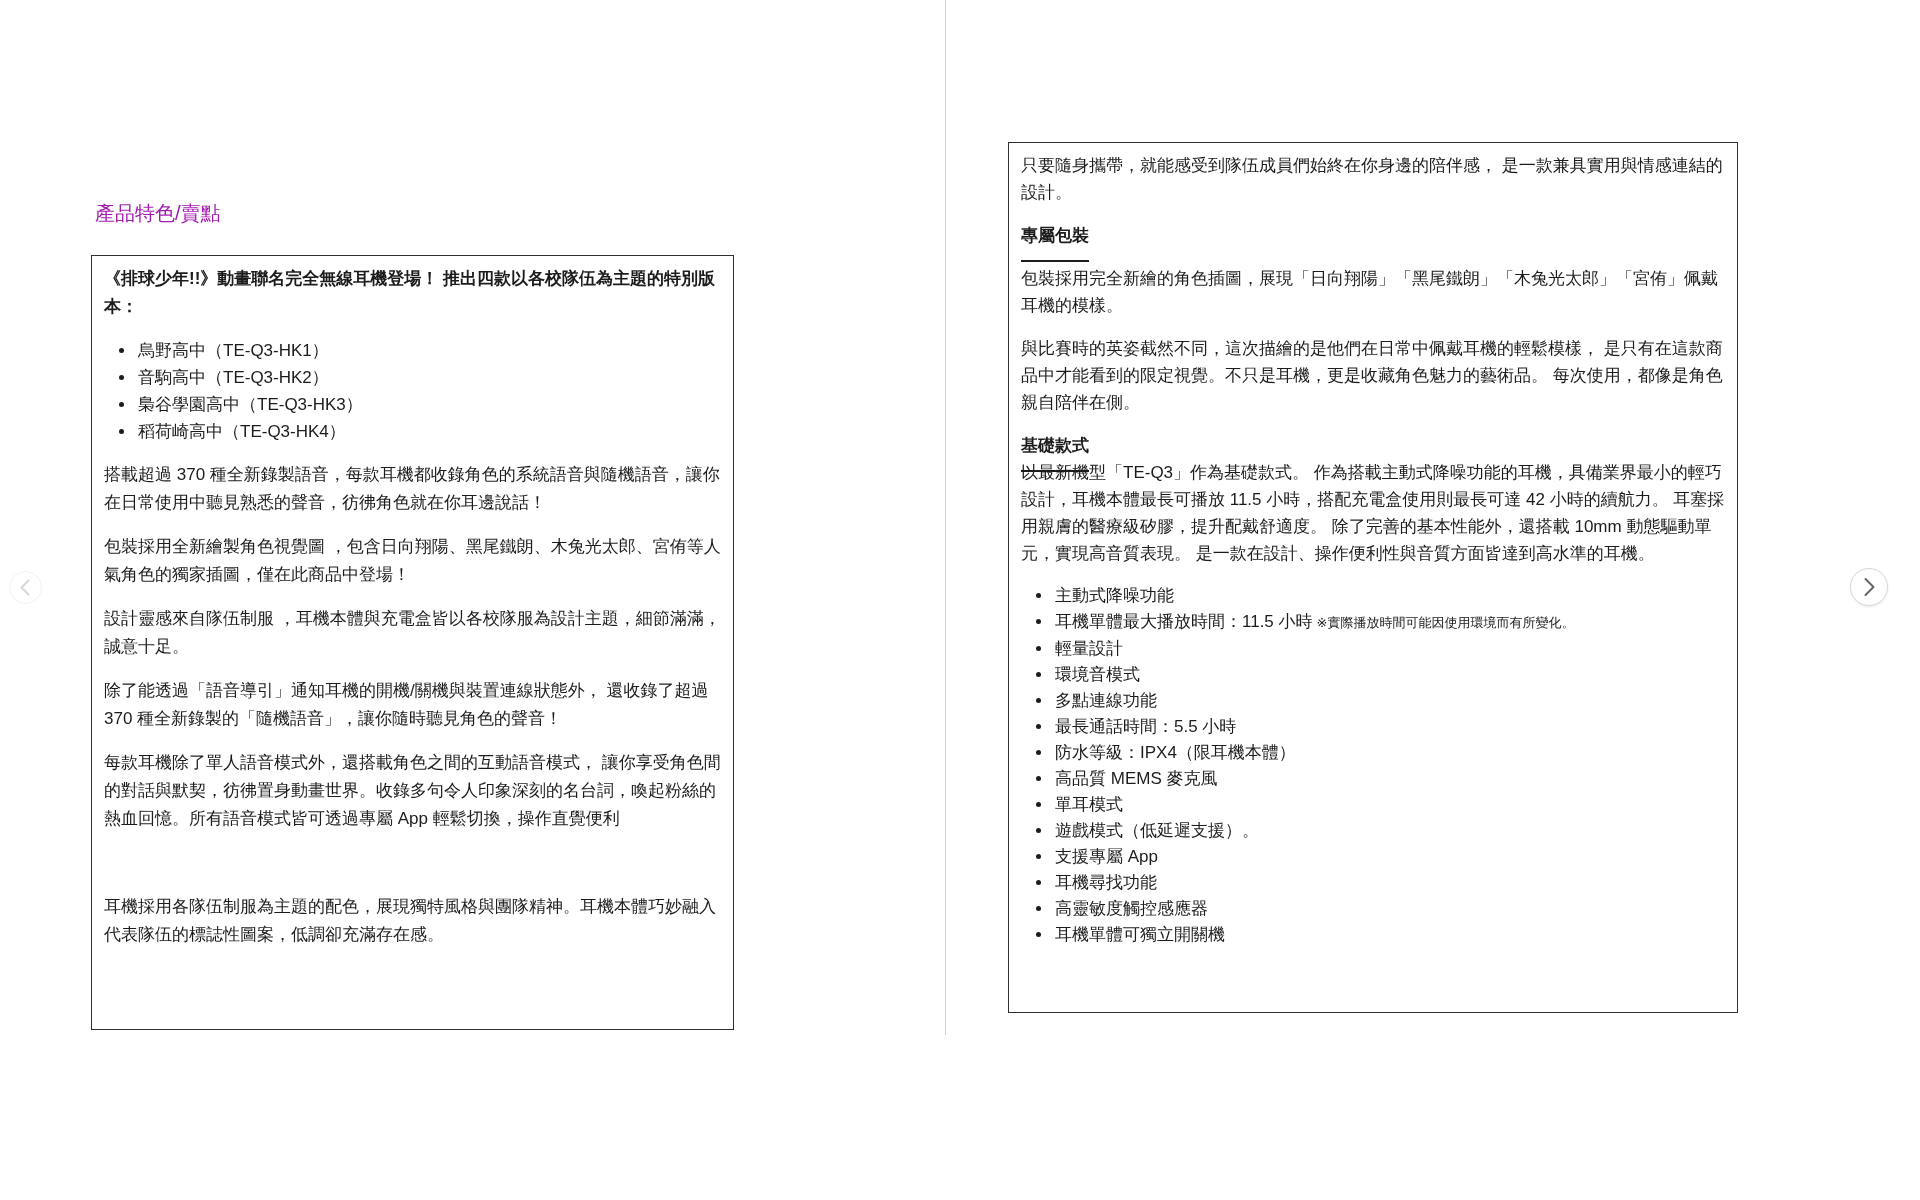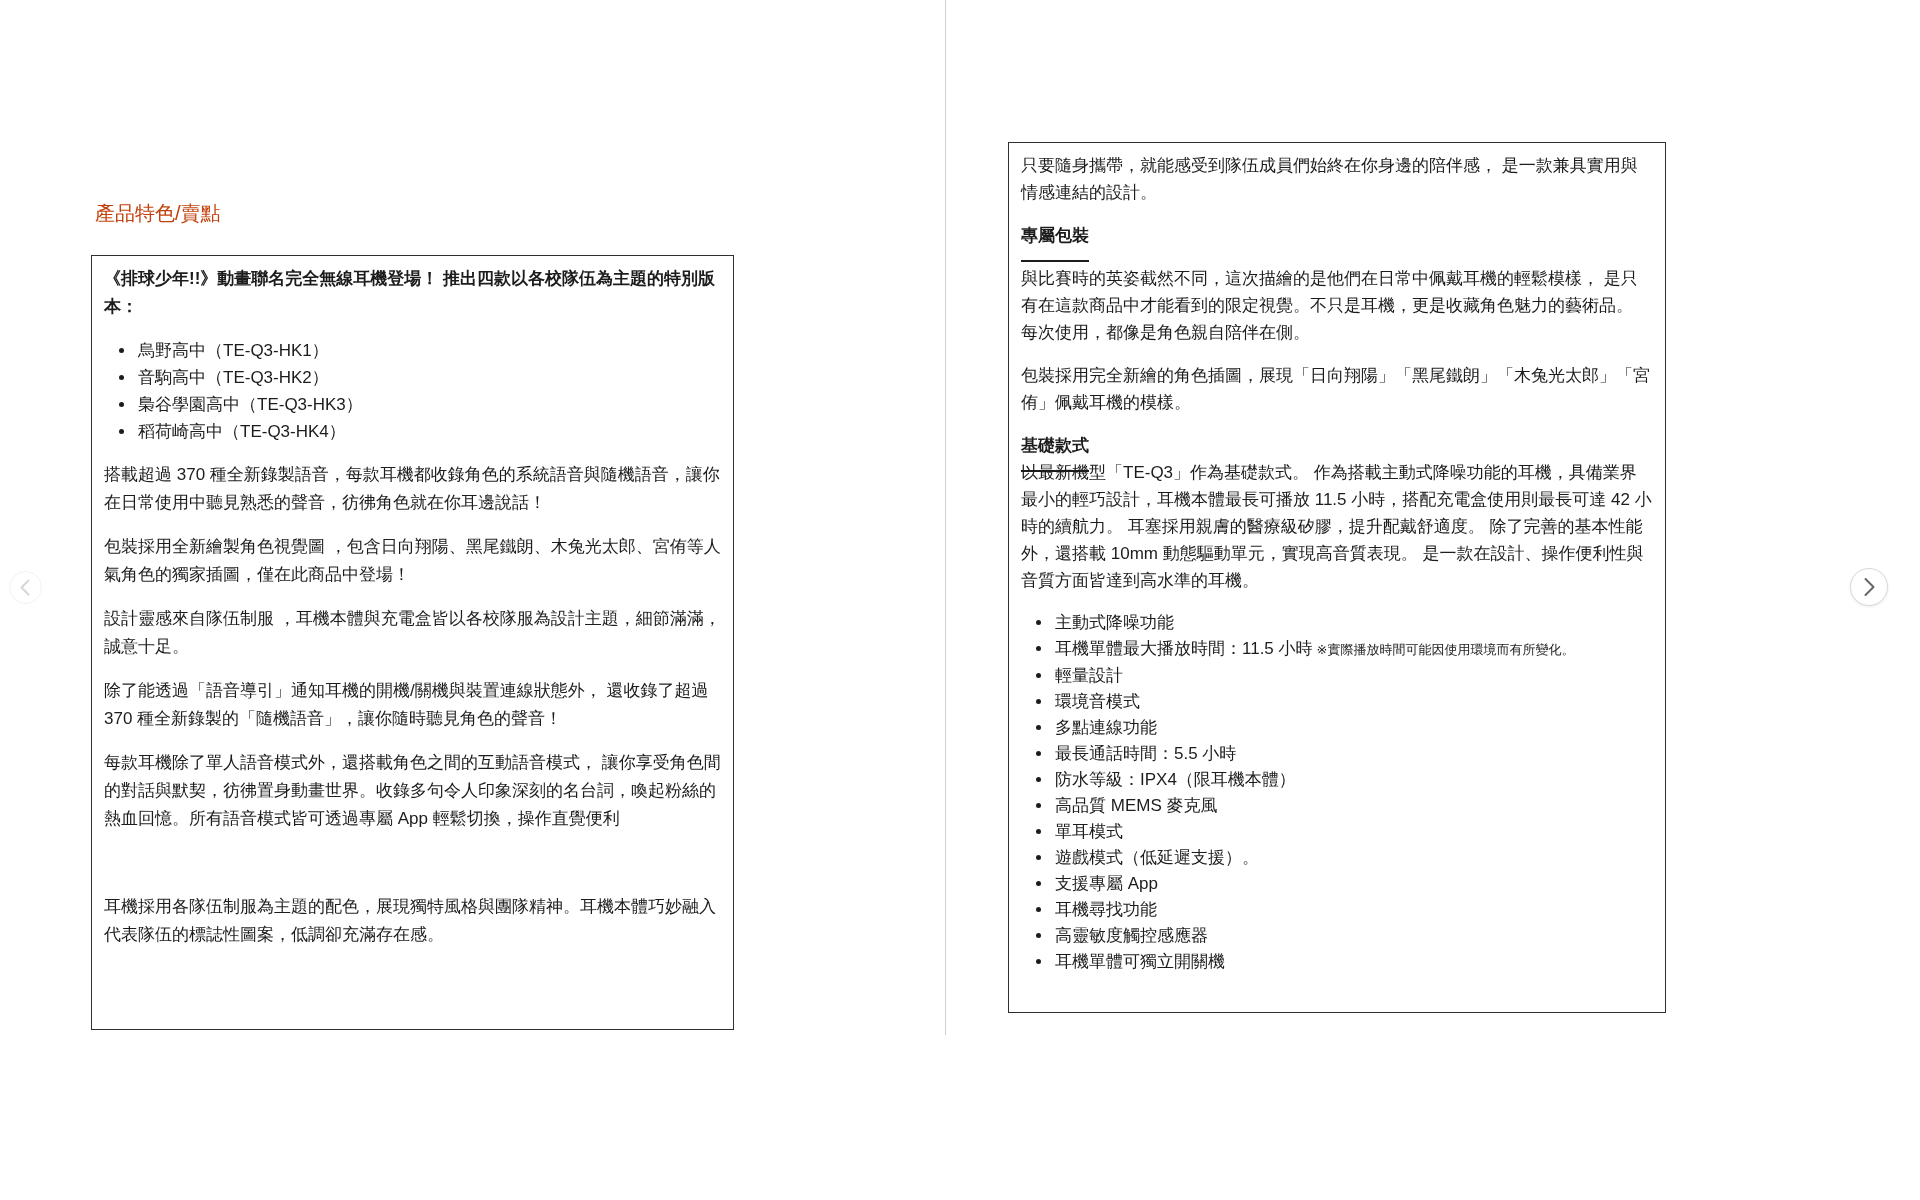--- a/index.html
+++ b/index.html
@@ -6,23 +6,23 @@
   html,body { margin:0; padding:0; }
   body {
     width:1920px; height:1200px; background:#ffffff; position:relative;
     font-family:"Liberation Sans","DejaVu Sans",sans-serif;
     color:#1c1c1c;
   }
   .divider { position:absolute; left:945px; top:0; width:1px; height:1035px; background:#cfcfcf; }
 
   .page { position:absolute; }
   .page-left  { left:91px;  top:200px; width:643px; }
-  .page-right { left:1008px; top:142px; width:658px; }
+  .page-right { left:1008px; top:142px; width:730px; }
 
-  .doc-title { font-size:20px; font-weight:400; margin:0 0 13px 4px; line-height:26px; color:#c2410c; }
+  .doc-title { font-size:20px; font-weight:400; margin:0 0 13px 4px; line-height:26px; color:#a21caf; }
 
   .doc-box {
     border:1px solid #2f2f2f; background:#fff;
     padding:9px 12px 10px 12px;
     font-size:17px; line-height:28px; overflow:hidden;
   }
   .page-left  .doc-box { height:775px;margin-top:29px; }
   .page-right .doc-box { height:871px; line-height:27px; }
 
   .doc-box p { margin:0 0 16px 0; }
@@ -72,22 +72,22 @@
     <p>每款耳機除了單人語音模式外，還搭載角色之間的互動語音模式， 讓你享受角色間的對話與默契，彷彿置身動畫世界。收錄多句令人印象深刻的名台詞，喚起粉絲的熱血回憶。所有語音模式皆可透過專屬 App 輕鬆切換，操作直覺便利</p>
     <div class="spacer"></div>
     <p>耳機採用各隊伍制服為主題的配色，展現獨特風格與團隊精神。耳機本體巧妙融入代表隊伍的標誌性圖案，低調卻充滿存在感。</p>
   </div>
 </section>
 
 <section class="page page-right">
   <div class="doc-box">
     <p>只要隨身攜帶，就能感受到隊伍成員們始終在你身邊的陪伴感， 是一款兼具實用與情感連結的設計。</p>
     <p class="h"><span class="hu">專屬包裝</span></p>
+    <p>包裝採用完全新繪的角色插圖，展現「日向翔陽」「黑尾鐵朗」「木兔光太郎」「宮侑」佩戴耳機的模樣。</p>
     <p>與比賽時的英姿截然不同，這次描繪的是他們在日常中佩戴耳機的輕鬆模樣， 是只有在這款商品中才能看到的限定視覺。不只是耳機，更是收藏角色魅力的藝術品。 每次使用，都像是角色親自陪伴在側。</p>
-    <p>包裝採用完全新繪的角色插圖，展現「日向翔陽」「黑尾鐵朗」「木兔光太郎」「宮侑」佩戴耳機的模樣。</p>
     <p class="h h-tight"><span class="hu">基礎款式</span></p>
     <p>以最新機型「TE-Q3」作為基礎款式。 作為搭載主動式降噪功能的耳機，具備業界最小的輕巧設計，耳機本體最長可播放 11.5 小時，搭配充電盒使用則最長可達 42 小時的續航力。 耳塞採用親膚的醫療級矽膠，提升配戴舒適度。 除了完善的基本性能外，還搭載 10mm 動態驅動單元，實現高音質表現。 是一款在設計、操作便利性與音質方面皆達到高水準的耳機。</p>
     <ul class="bullets">
 
         <li><span>主動式降噪功能</span></li>
 
         <li><span>耳機單體最大播放時間：11.5 小時</span><span class="note">※實際播放時間可能因使用環境而有所變化。</span></li>
 
         <li><span>輕量設計</span></li>
 

